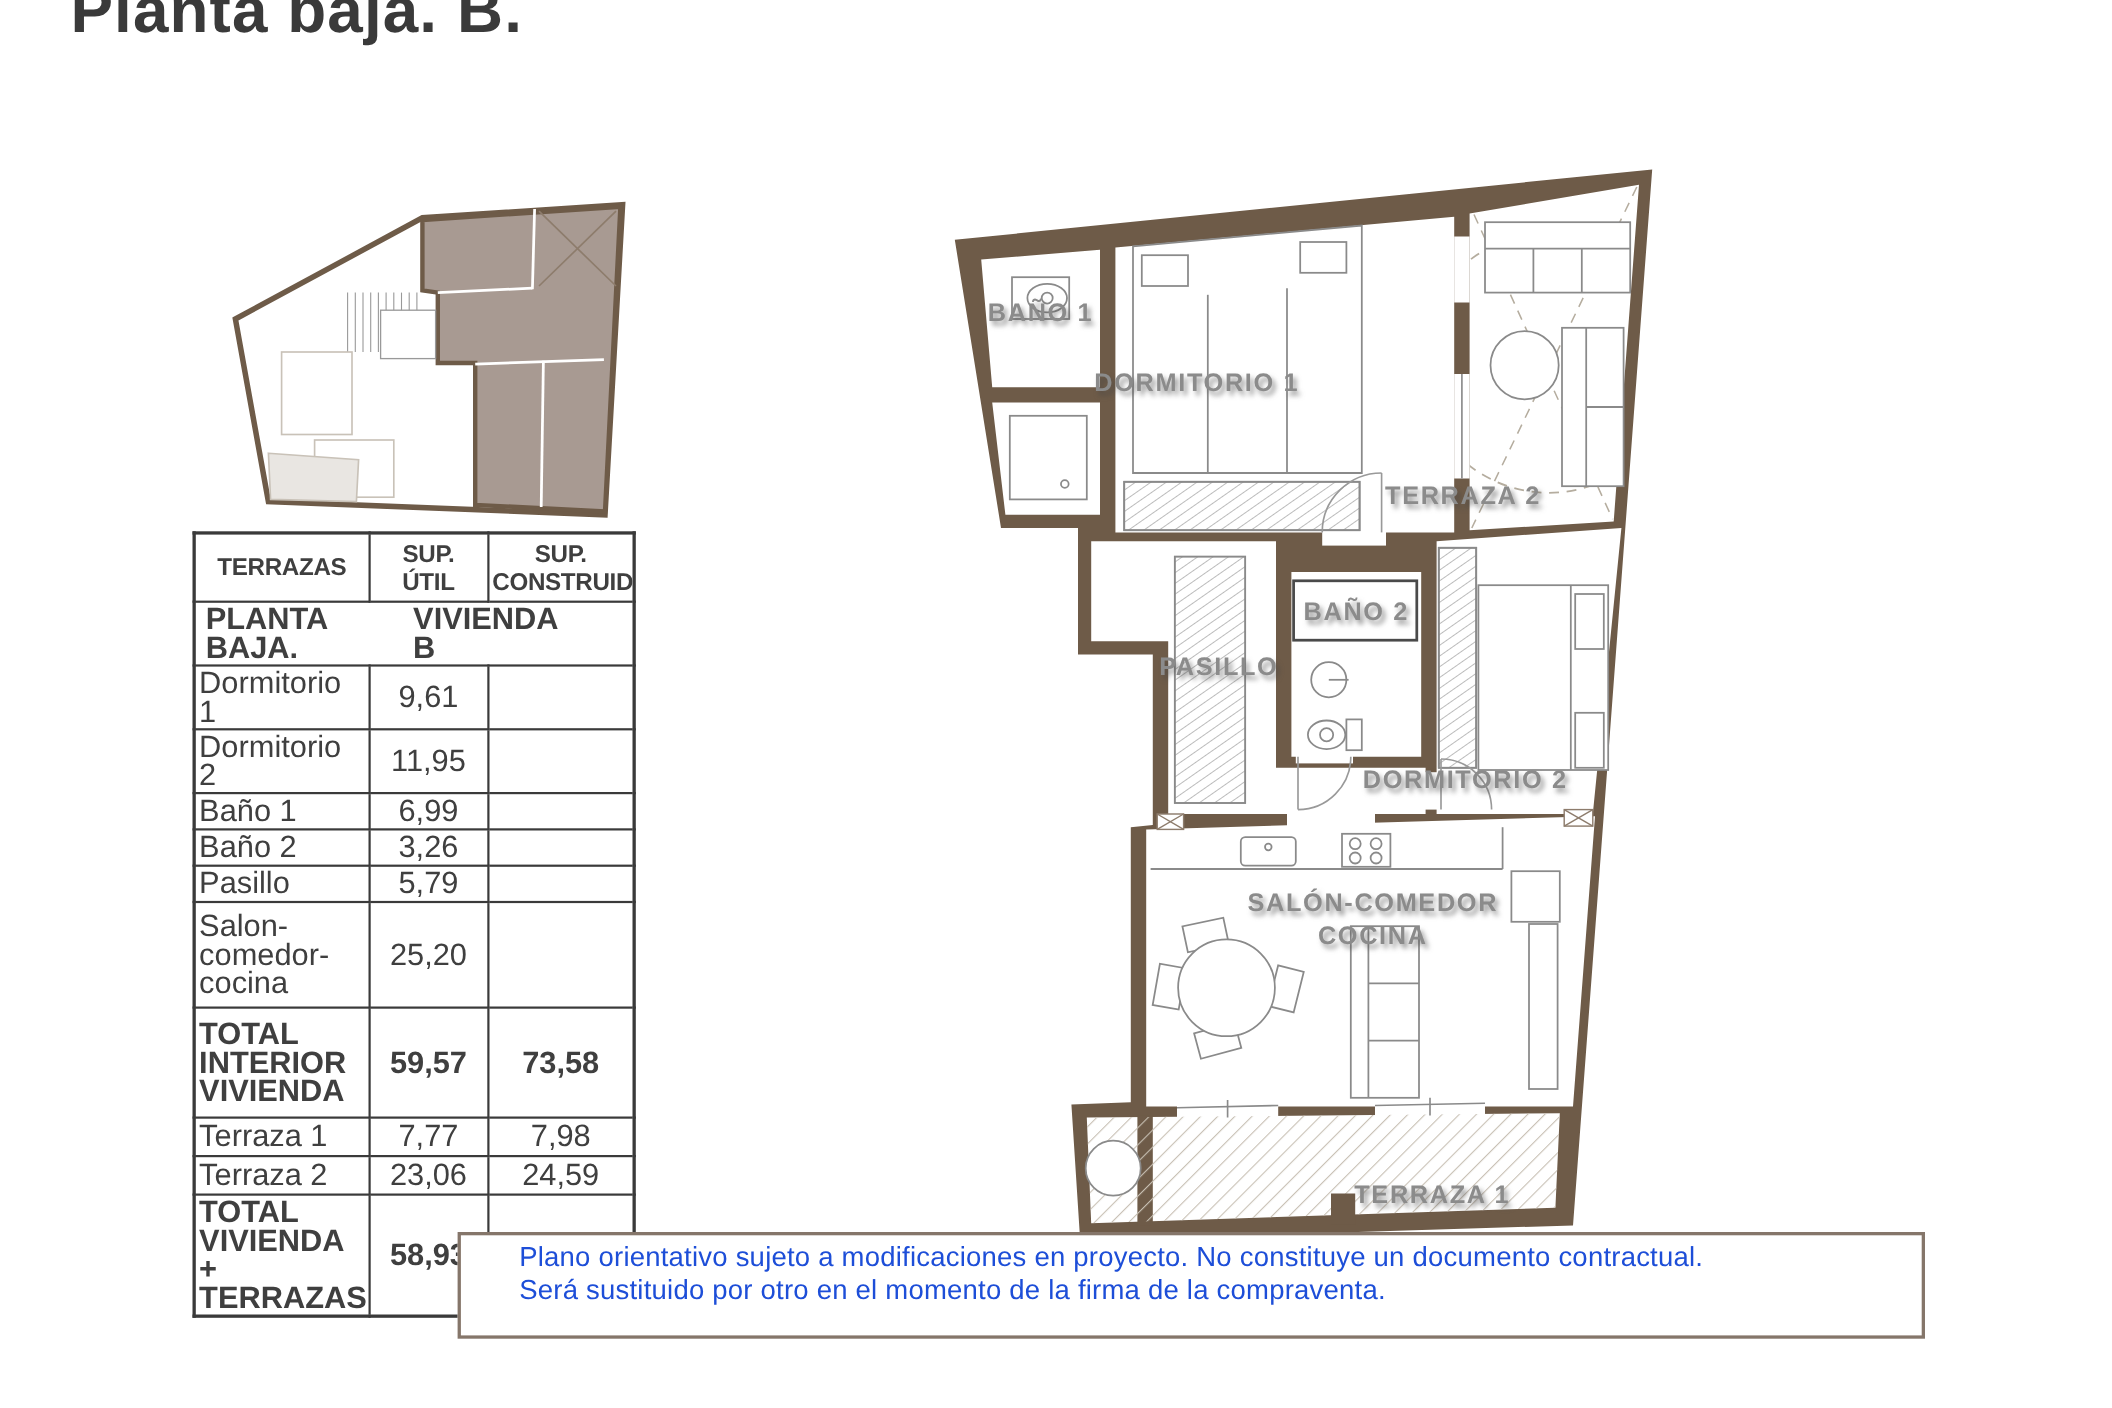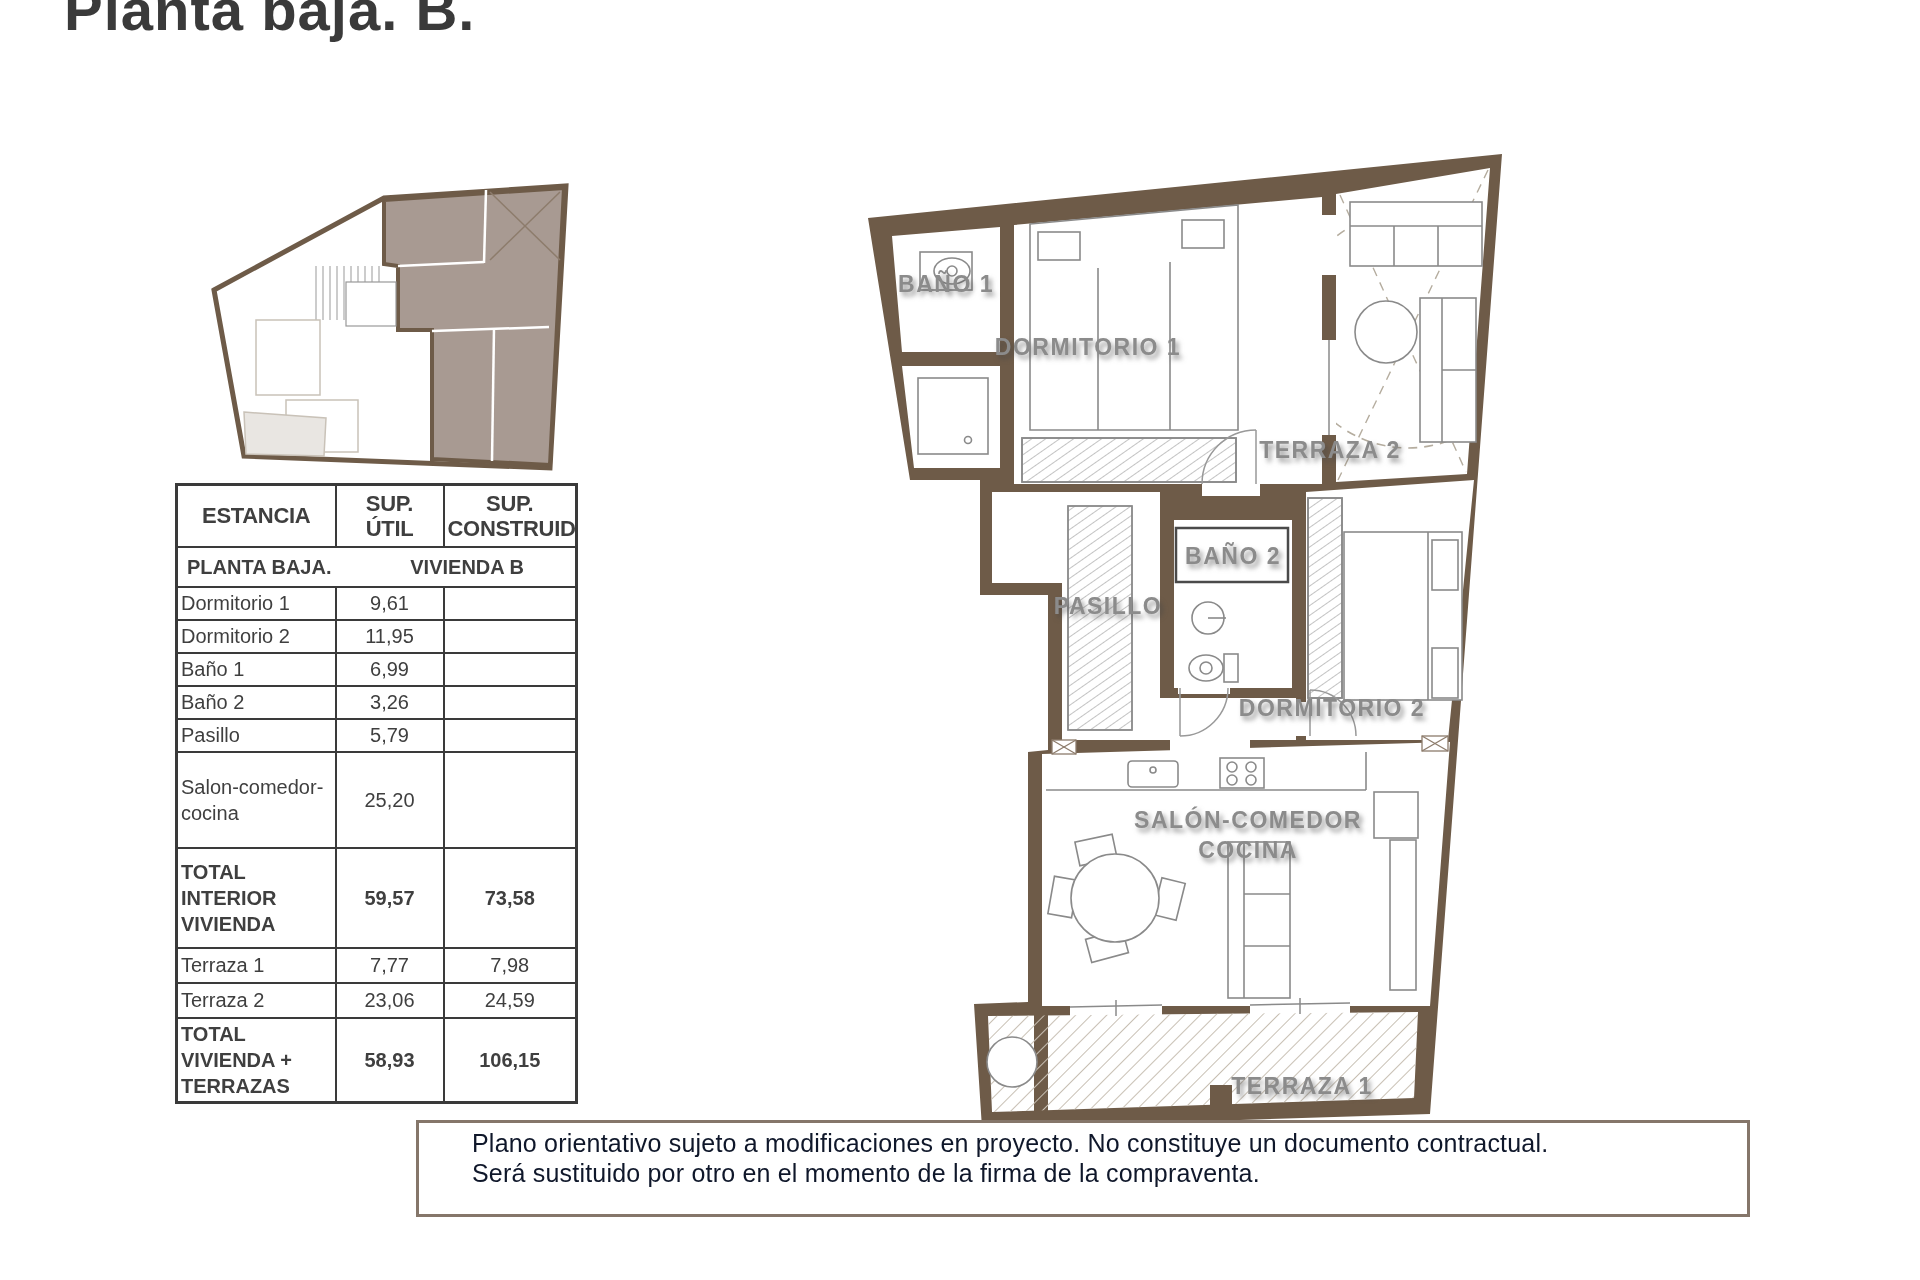--- a/index.html
+++ b/index.html
@@ -17,21 +17,21 @@
   
   .key-plan{position:absolute;left:198px;top:170px;}
   
   table.area-table{
     position:absolute;left:175px;top:483px;width:400px;
     border-collapse:collapse;table-layout:fixed;
     border:3px solid #3a3a3a;
   }
   table.area-table td,table.area-table th{
     border:2px solid #3a3a3a;
-    font-size:20px;line-height:26px;color:#3f3f3f;
+    font-size:28px;line-height:26px;color:#3f3f3f;
     padding:2px 3px;vertical-align:middle;
     overflow:hidden;
   }
   table.area-table th{
     font-size:22px;letter-spacing:-0.3px;line-height:25px;
     text-align:center;font-weight:bold;
   }
   col.c-name{width:159px}
   col.c-util{width:108px}
   col.c-built{width:133px}
@@ -56,21 +56,21 @@
     font-family:"Liberation Sans",sans-serif;
     font-weight:bold;font-size:23px;letter-spacing:1.5px;
     fill:#8b8b8b;
     filter:drop-shadow(3px 4px 2.5px rgba(70,70,70,0.55));
   }
   
   .disclaimer{
     position:absolute;left:416px;top:1120px;width:1334px;height:97px;
     border:3px solid #85766a;box-sizing:border-box;
     padding:5px 10px 0 53px;
-    font-size:25px;line-height:30px;color:#0f172a;letter-spacing:0.2px;
+    font-size:25px;line-height:30px;color:#1d4ed8;letter-spacing:0.2px;
     background:#fff;
   }
   .disclaimer div{white-space:nowrap;}
 </style>
 </head>
 <body>
 
 <div class="page-title">Planta baja. B.</div>
 
 <svg class="key-plan" width="400" height="322" viewBox="0 0 400 322">
@@ -113,21 +113,21 @@
 </svg>
 
 <table class="area-table">
   <colgroup>
       <col class="c-name">
       <col class="c-util">
       <col class="c-built">
     </colgroup>
   <tbody>
       <tr class="r-head">
-    <th>ESTANCIA</th>
+    <th>TERRAZAS</th>
     <th>SUP. ÚTIL</th>
     <th>SUP. CONSTRUIDA</th>
   </tr>
   <tr class="r-band">
     <td class="band-cell" colspan="3">
       <div class="band-flex">
         <span>PLANTA BAJA.</span>
         <span>VIVIENDA B</span>
       </div>
     </td>

